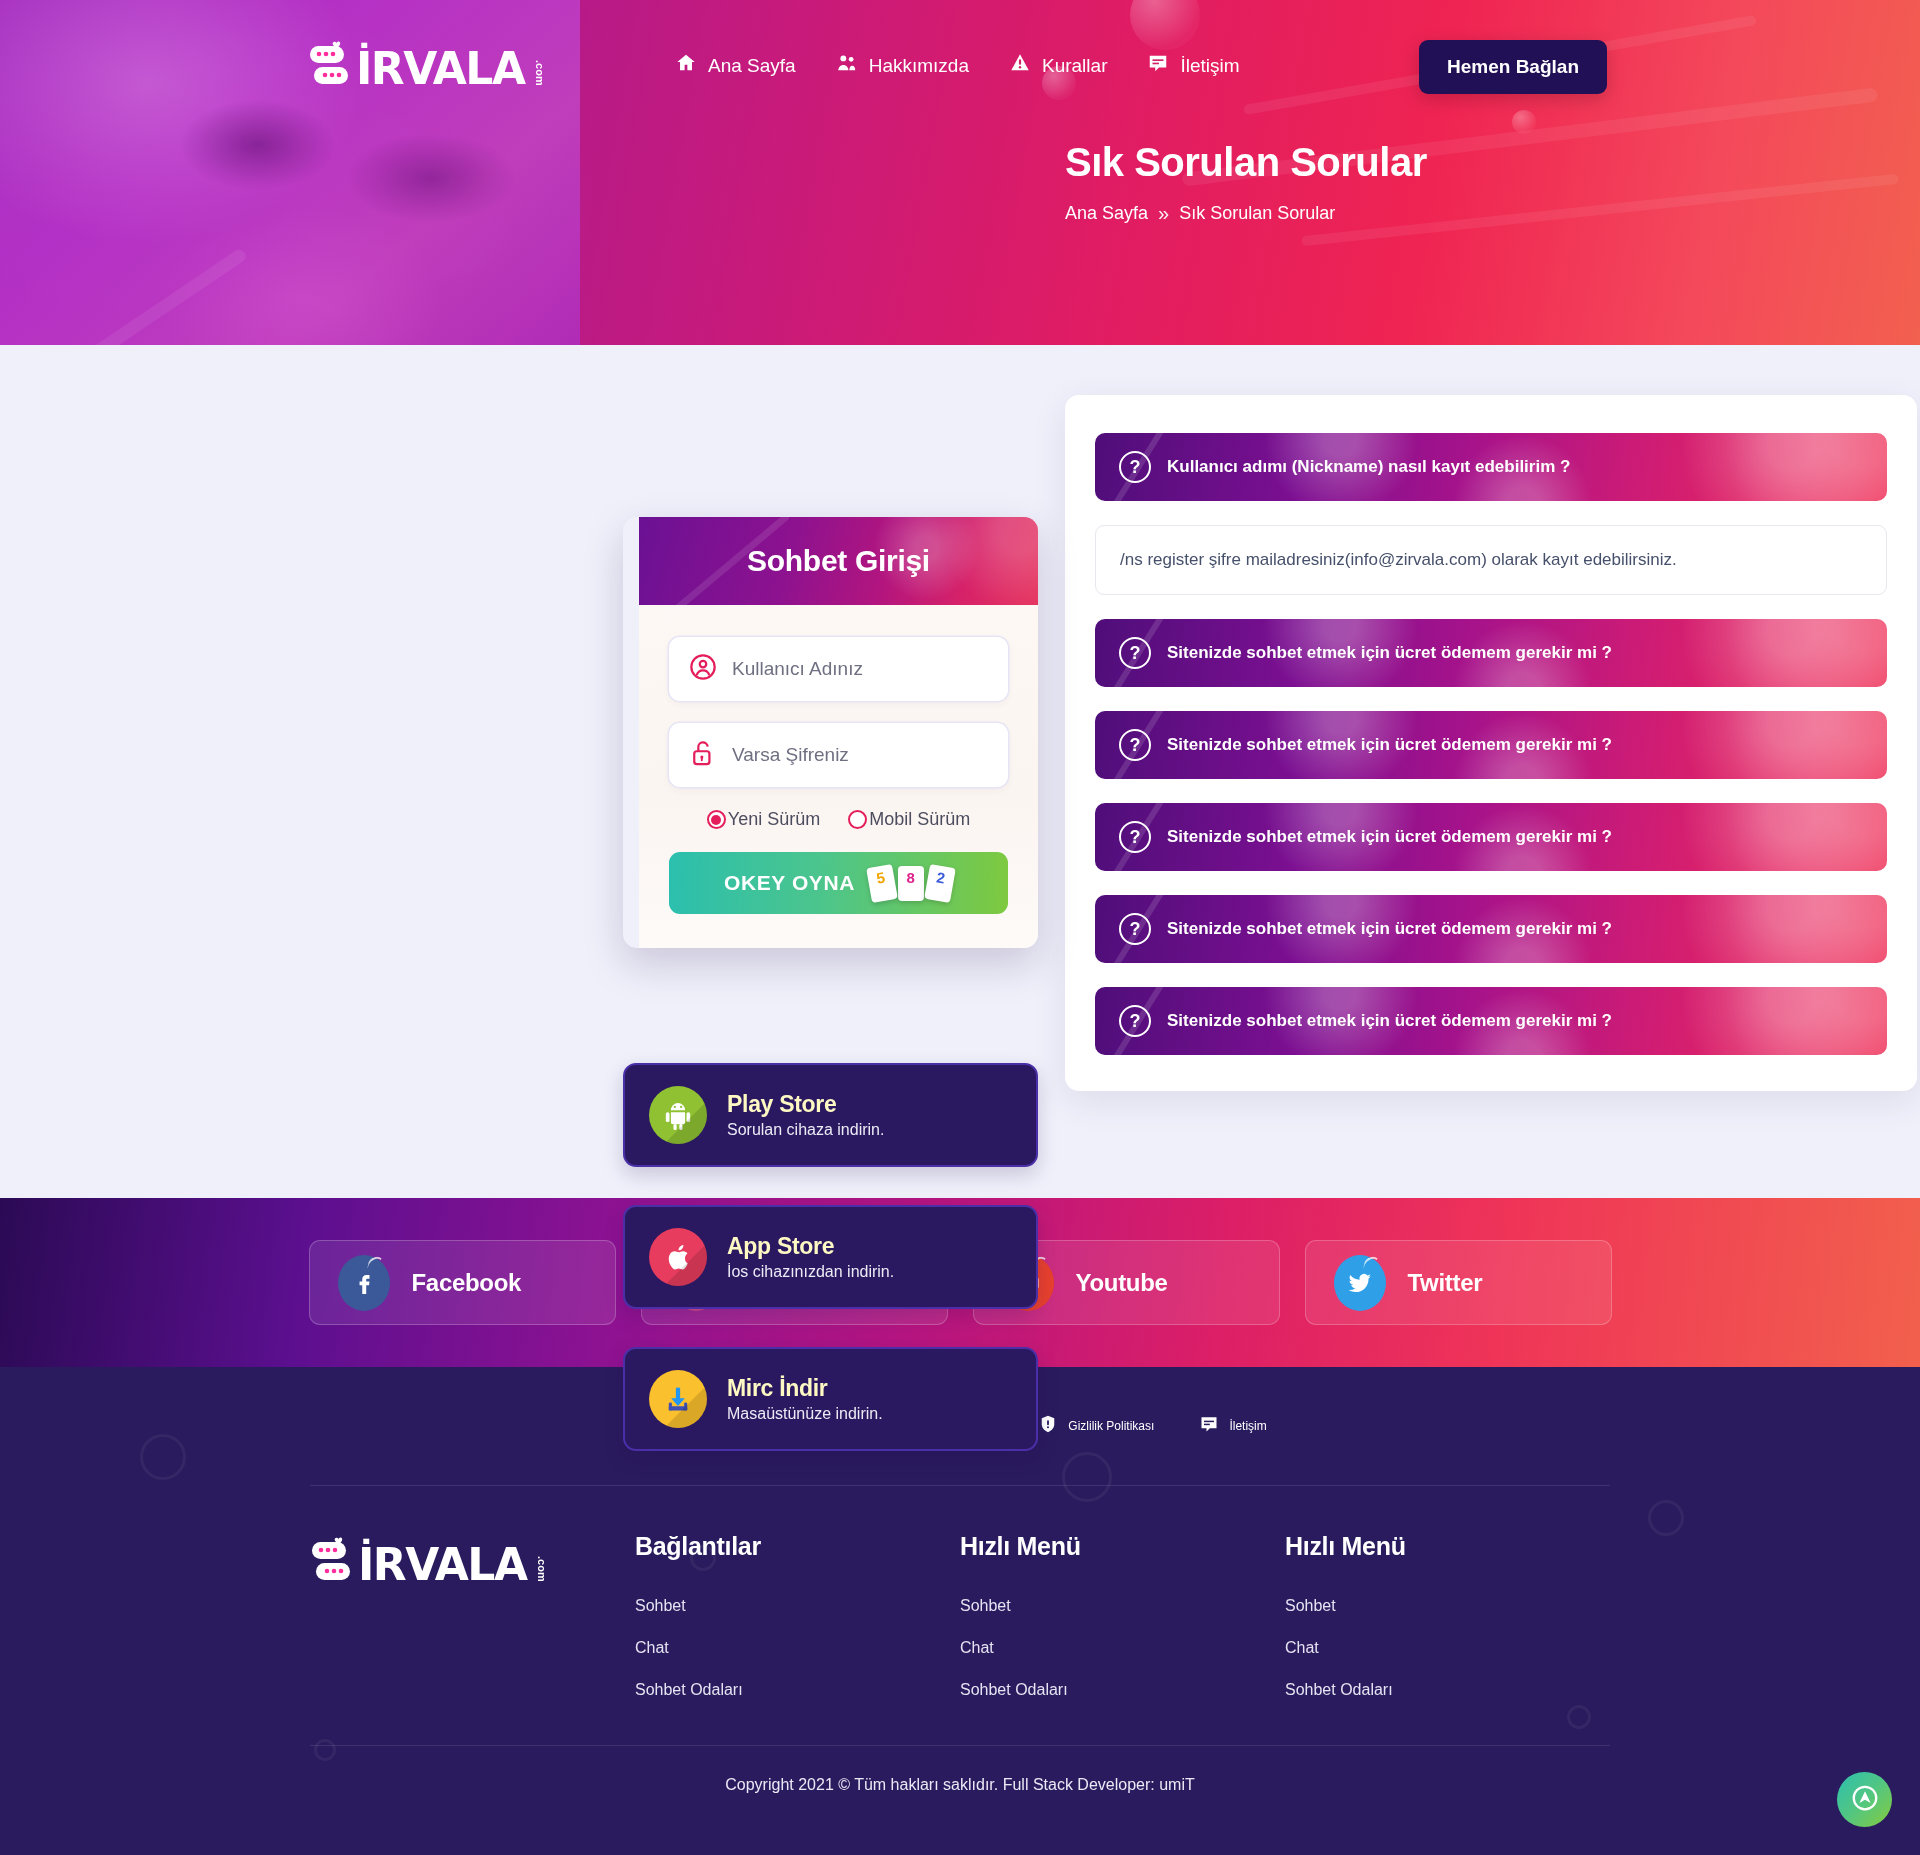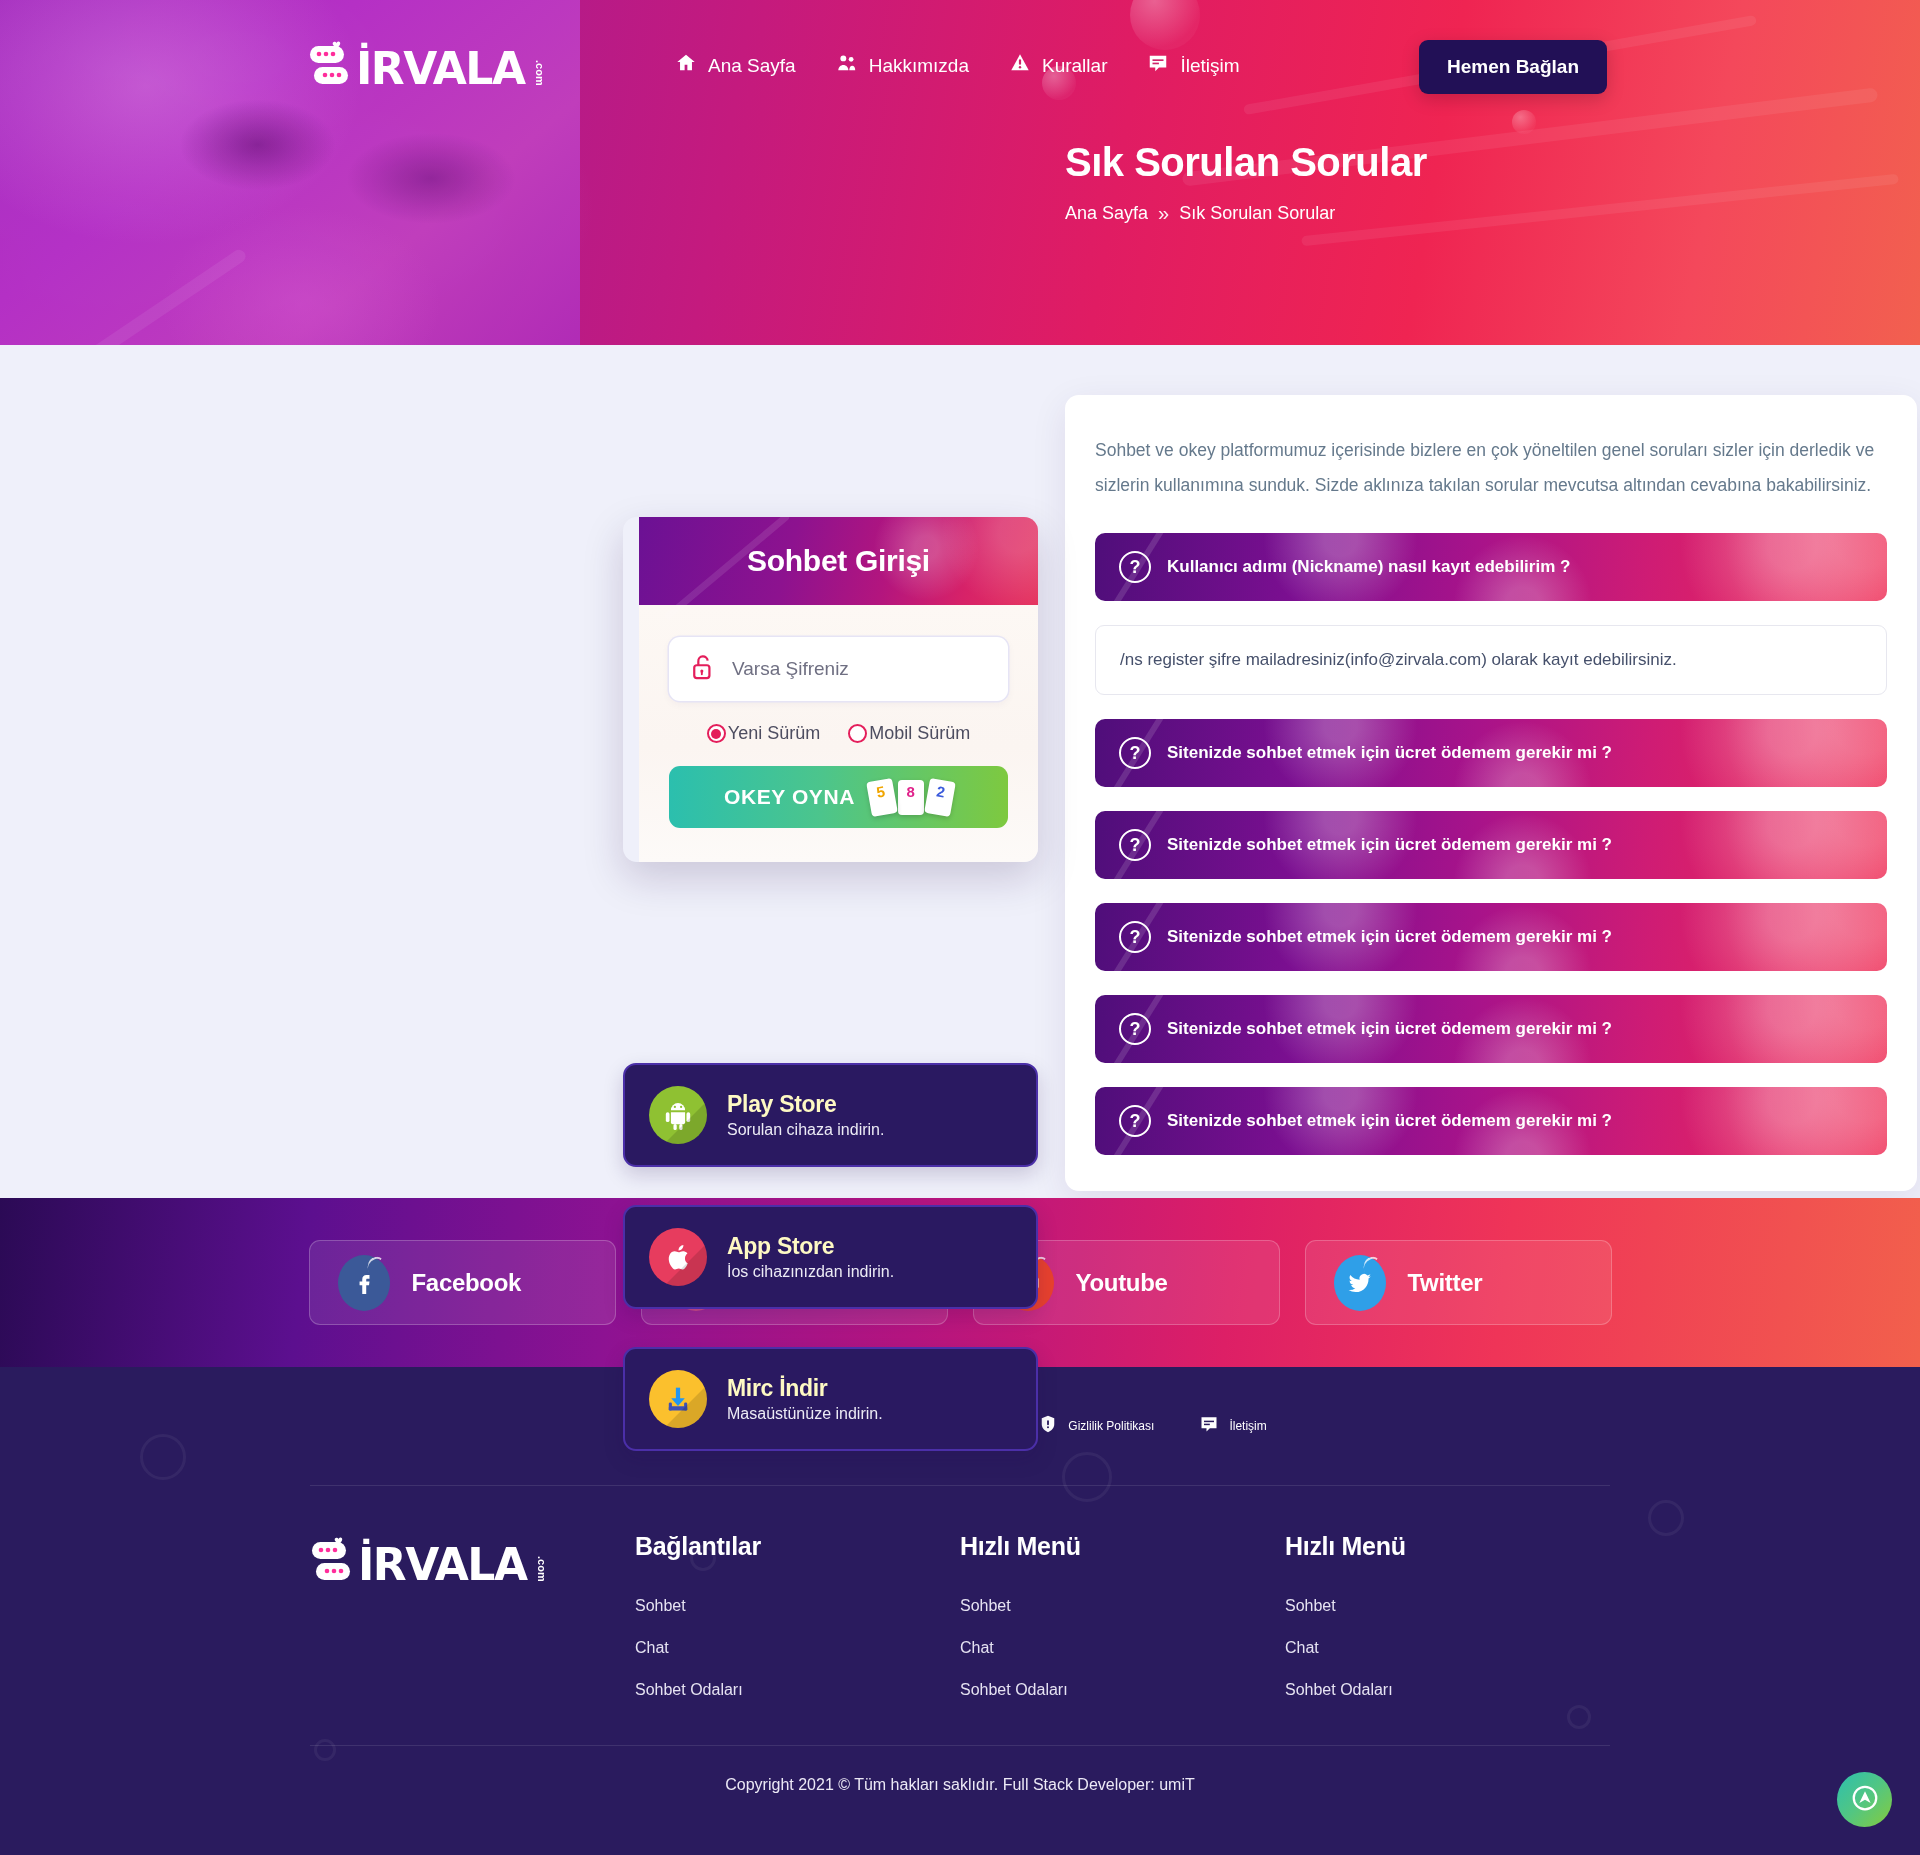--- a/index.html
+++ b/index.html
@@ -341,20 +341,30 @@
         <span>Sık Sorulan Sorular</span>
       </div>
     </div>
 
     <div class="login-card">
       <div class="login-head">
         <h2>Sohbet Girişi</h2>
       </div>
       <div class="login-body">
 
+        <div class="field">
+          <span>
+            <svg viewBox="0 0 24 24">
+                <circle cx="12" cy="12" r="10"></circle>
+                <circle cx="12" cy="9.5" r="2.8"></circle>
+                <path d="M6.6 19c.8-2.8 2.8-4.2 5.4-4.2s4.6 1.4 5.4 4.2"></path>
+              </svg>
+          </span>
+          <input type="text" placeholder="Kullanıcı Adınız" style="">
+        </div>
 
         <div class="field">
           <span>
             <svg viewBox="0 0 24 24">
                 <rect x="4.5" y="10.5" width="13" height="11" rx="2.2"></rect>
                 <path d="M8 10.5V7.2a4 4 0 0 1 8-.6"></path>
                 <circle cx="11" cy="15.4" r="1.3" fill="#e41e5b" stroke="none"></circle>
                 <rect x="10.2" y="15.8" width="1.6" height="3.2" rx=".8" fill="#e41e5b" stroke="none"></rect>
               </svg>
           </span>
@@ -429,21 +439,20 @@
           </svg>
         </span>
         <div class="store-txt">
           <h3>Mirc İndir</h3>
           <p>Masaüstünüze indirin.</p>
         </div>
       </div>
     </div>
 
     <div class="faq-panel">
-      <p class="faq-intro">Sohbet ve okey platformumuz içerisinde bizlere en çok yöneltilen genel soruları sizler için derledik ve sizlerin kullanımına sunduk. Sizde aklınıza takılan sorular mevcutsa altından cevabına bakabilirsiniz.</p>
 
       <div class="q">
         <span class="qmark">?</span>
         <span class="qtext">Kullanıcı adımı (Nickname) nasıl kayıt edebilirim ?</span>
       </div>
       <div class="a">/ns register şifre mailadresiniz(info@zirvala.com) olarak kayıt edebilirsiniz.</div>
 
       <div class="q">
         <span class="qmark">?</span>
         <span class="qtext">Sitenizde sohbet etmek için ücret ödemem gerekir mi ?</span>

